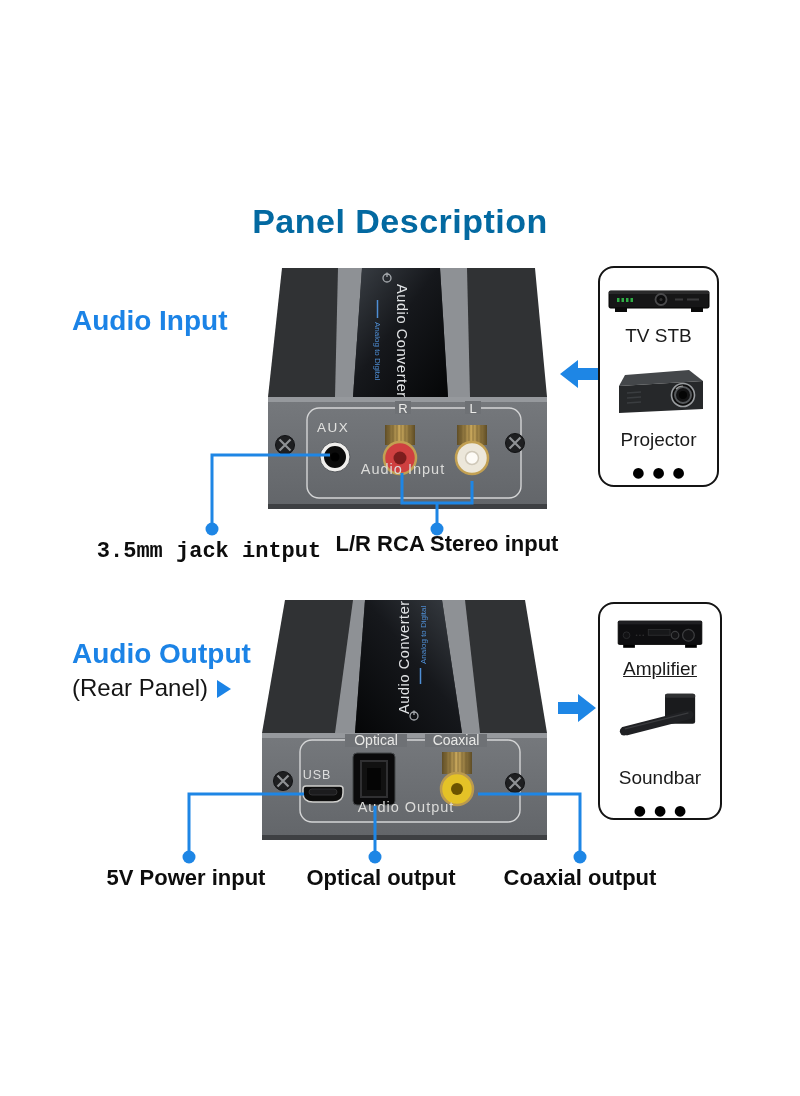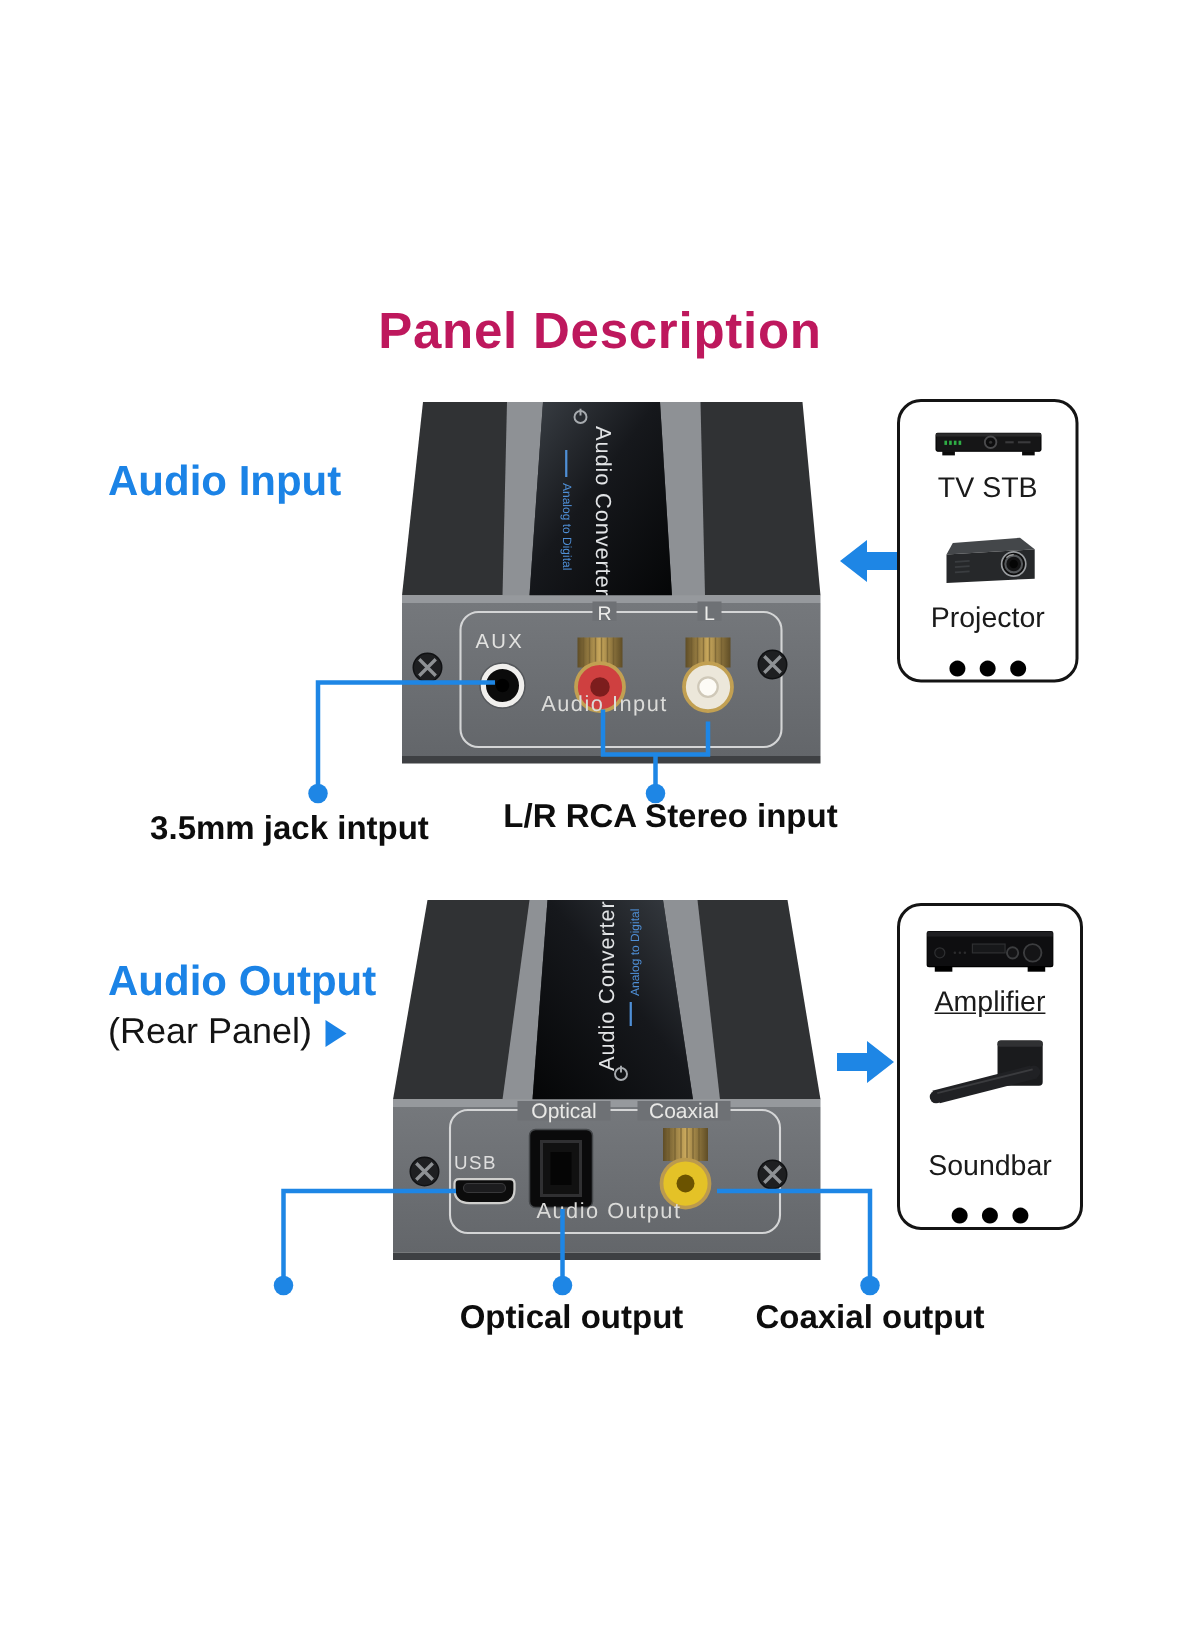--- a/index.html
+++ b/index.html
@@ -1,33 +1,33 @@
 <!DOCTYPE html>
 <html><head>
 <meta charset="utf-8">
 <style>
   html,body{margin:0;padding:0;background:#fff;}
   .stage{position:relative;width:800px;height:1096px;background:#ffffff;
          font-family:"Liberation Sans",sans-serif;overflow:hidden;margin:0 auto;}
   .abs{position:absolute;}
   .title{position:absolute;top:202px;left:0;width:100%;text-align:center;
-         font-size:34px;font-weight:bold;color:#be185d;letter-spacing:0.5px;}
+         font-size:34px;font-weight:bold;color:#0369a1;letter-spacing:0.5px;}
   .heading-block{position:absolute;left:72px;}
   #hb-input{top:305px;} #hb-output{top:638px;}
   .heading{font-size:28px;font-weight:bold;color:#1b83e6;line-height:32px;}
   .subheading-row{display:flex;align-items:center;gap:9px;margin-top:4px;}
   .subheading{font-size:24px;color:#141414;line-height:28px;}
   .tri{width:0;height:0;border-left:14px solid #1b83e6;
        border-top:9px solid transparent;border-bottom:9px solid transparent;margin-top:2px;}
   .callout{position:absolute;transform:translateX(-50%);white-space:nowrap;
            font-size:22px;font-weight:bold;color:#0d0d0d;}
   .device-box{position:absolute;box-sizing:border-box;background:#fff;
               border:2.5px solid #141414;border-radius:16px;
               display:flex;flex-direction:column;align-items:center;}
-  #source-box{left:598px;top:266px;width:121px;height:189px;}
+  #source-box{left:598px;top:266px;width:121px;height:221px;}
   #sink-box{left:598px;top:602px;width:124px;height:218px;}
   .box-label{font-size:19px;color:#1a1a1a;line-height:22px;}
   .dots{font-family:"DejaVu Sans",sans-serif;font-size:14px;color:#000;
         letter-spacing:8px;padding-left:8px;}
   svg{display:block;}
 </style>
 </head>
 <body>
 
 <div class="stage">
@@ -258,18 +258,19 @@
       <circle cx="212" cy="529" r="6.5"></circle>
       <circle cx="437" cy="529" r="6.5"></circle>
       <circle cx="189" cy="857" r="6.5"></circle>
       <circle cx="375" cy="857" r="6.5"></circle>
       <circle cx="580" cy="857" r="6.5"></circle>
       <polygon points="560,374 578,360 578,368 598,368 598,380 578,380 578,388"></polygon>
       <polygon points="596,708 578,694 578,702 558,702 558,714 578,714 578,722"></polygon>
     </g>
   </svg>
 
-  <div class="callout" style="left:193px;top:539px;">3.5mm jack intput</div>
+  <div class="callout" style="left:209px;top:539px;font-family:Liberation Mono, monospace;">3.5mm jack intput</div>
   <div class="callout" style="left:447px;top:531px;">L/R RCA Stereo input</div>
+  <div class="callout" style="left:186px;top:865px;">5V Power input</div>
   <div class="callout" style="left:381px;top:865px;">Optical output</div>
   <div class="callout" style="left:580px;top:865px;">Coaxial output</div>
 
 </div>
 
 </body></html>

